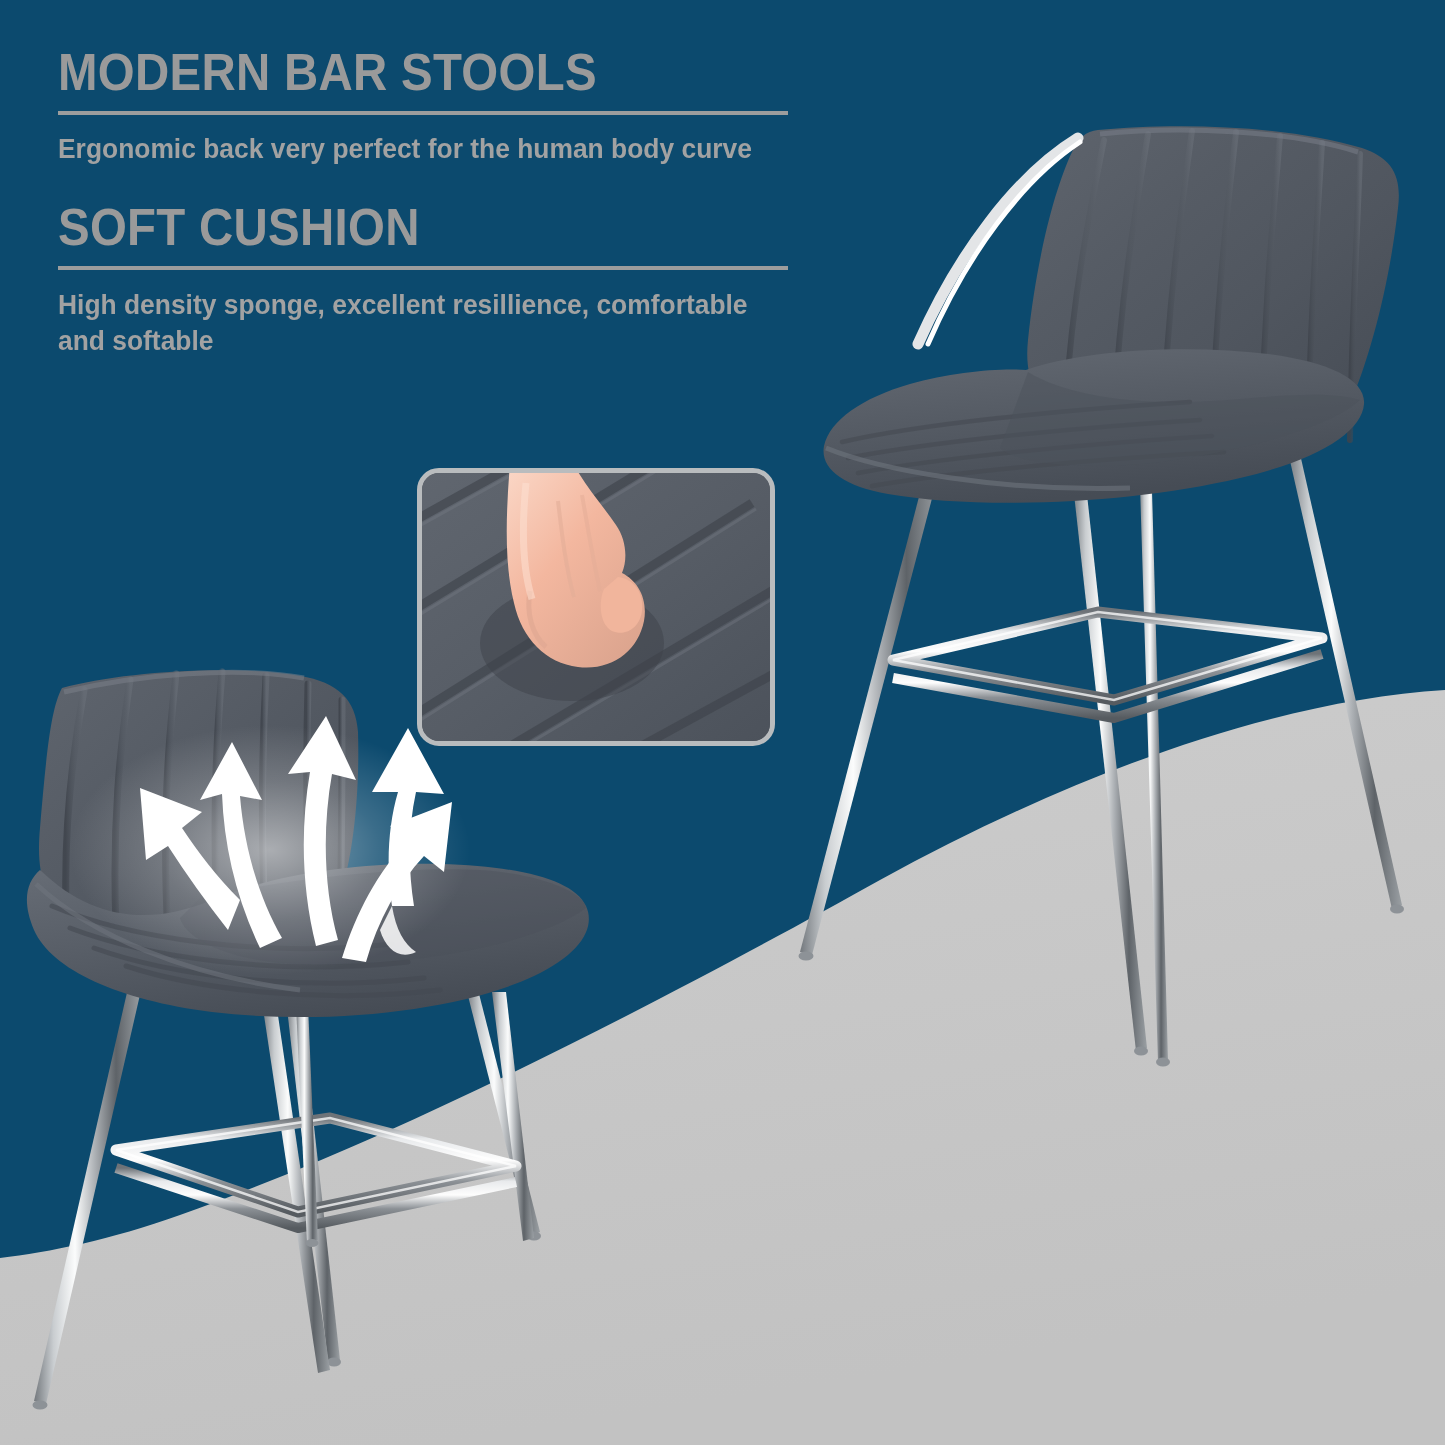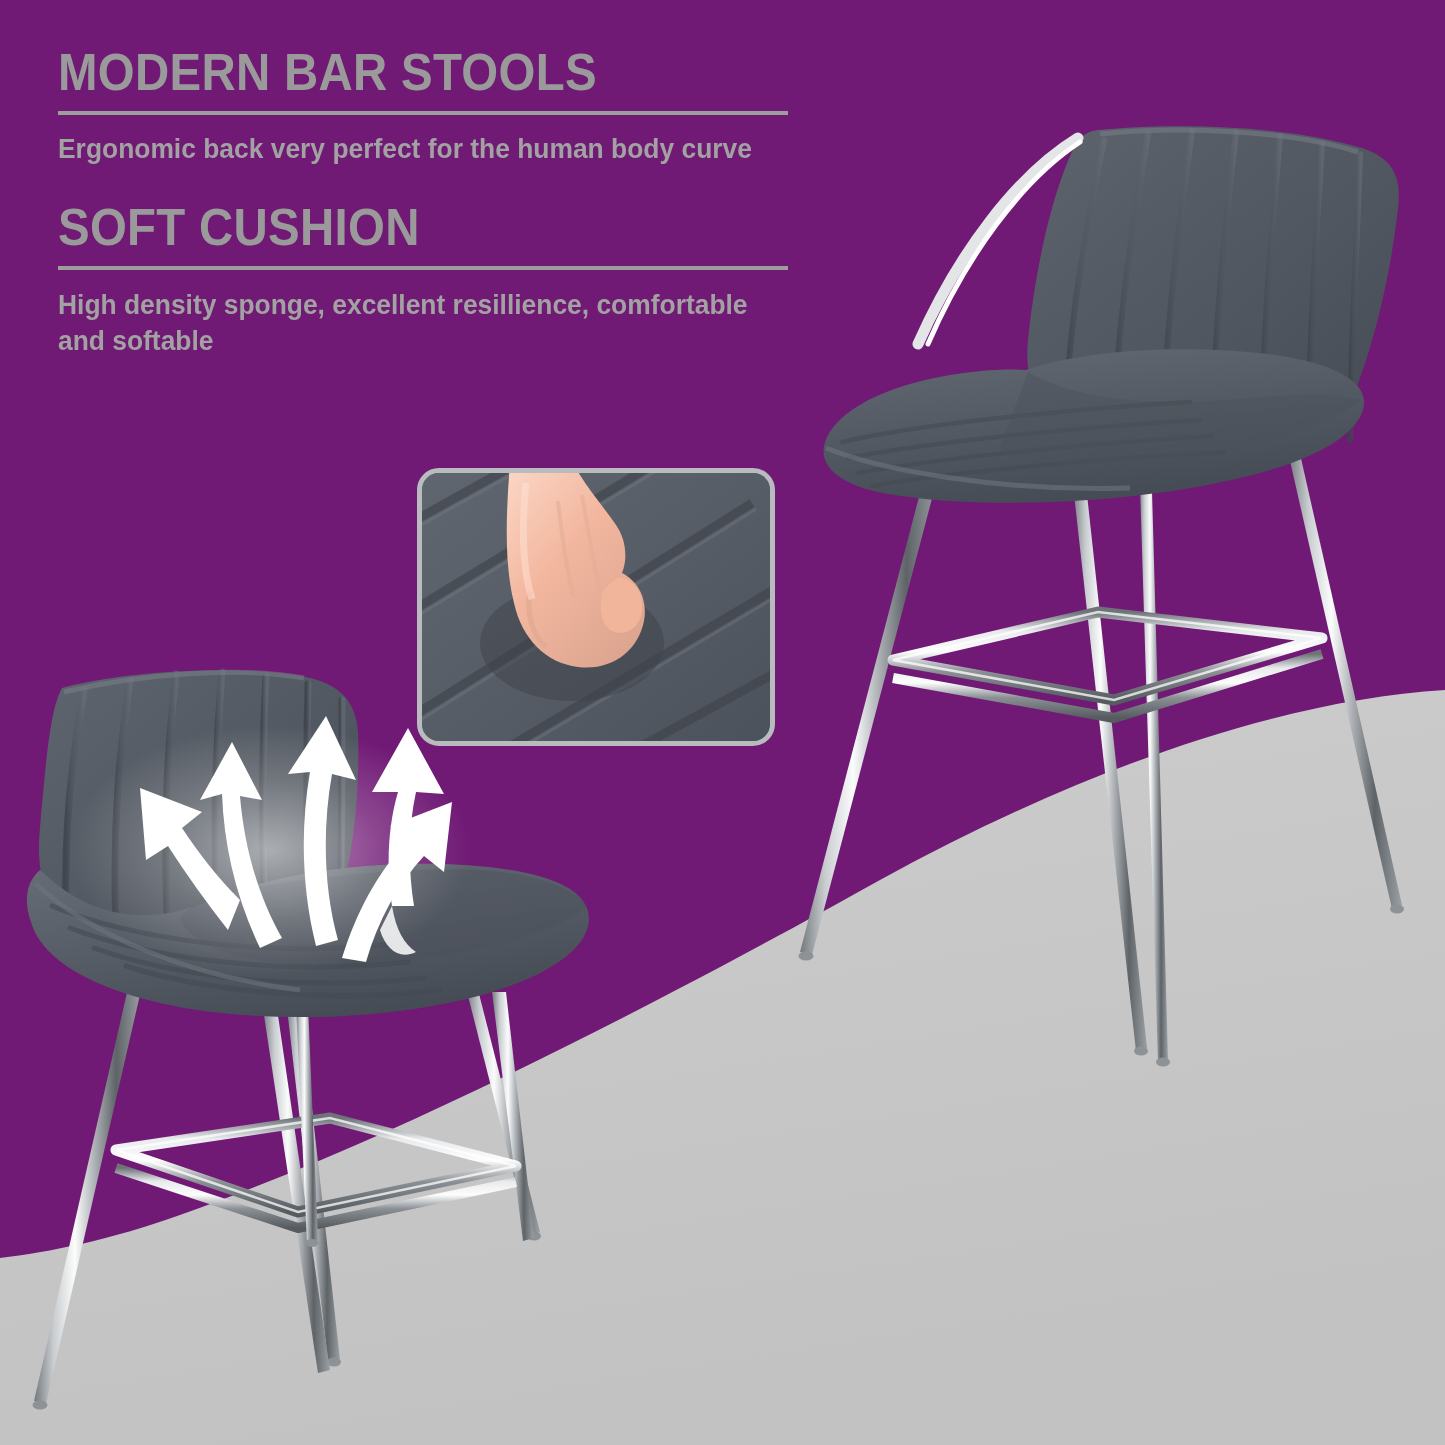--- a/index.html
+++ b/index.html
@@ -8,21 +8,21 @@
     padding: 0;
     background: #ffffff;
   }
   body {
     font-family: "Liberation Sans", sans-serif;
   }
   #stage {
     position: relative;
     width: 1445px;
     height: 1445px;
-    background: #701a75;
+    background: #0c4a6e;
     overflow: hidden;
   }
 
   
   .floor-layer {
     position: absolute;
     inset: 0;
     z-index: 1;
   }
 

